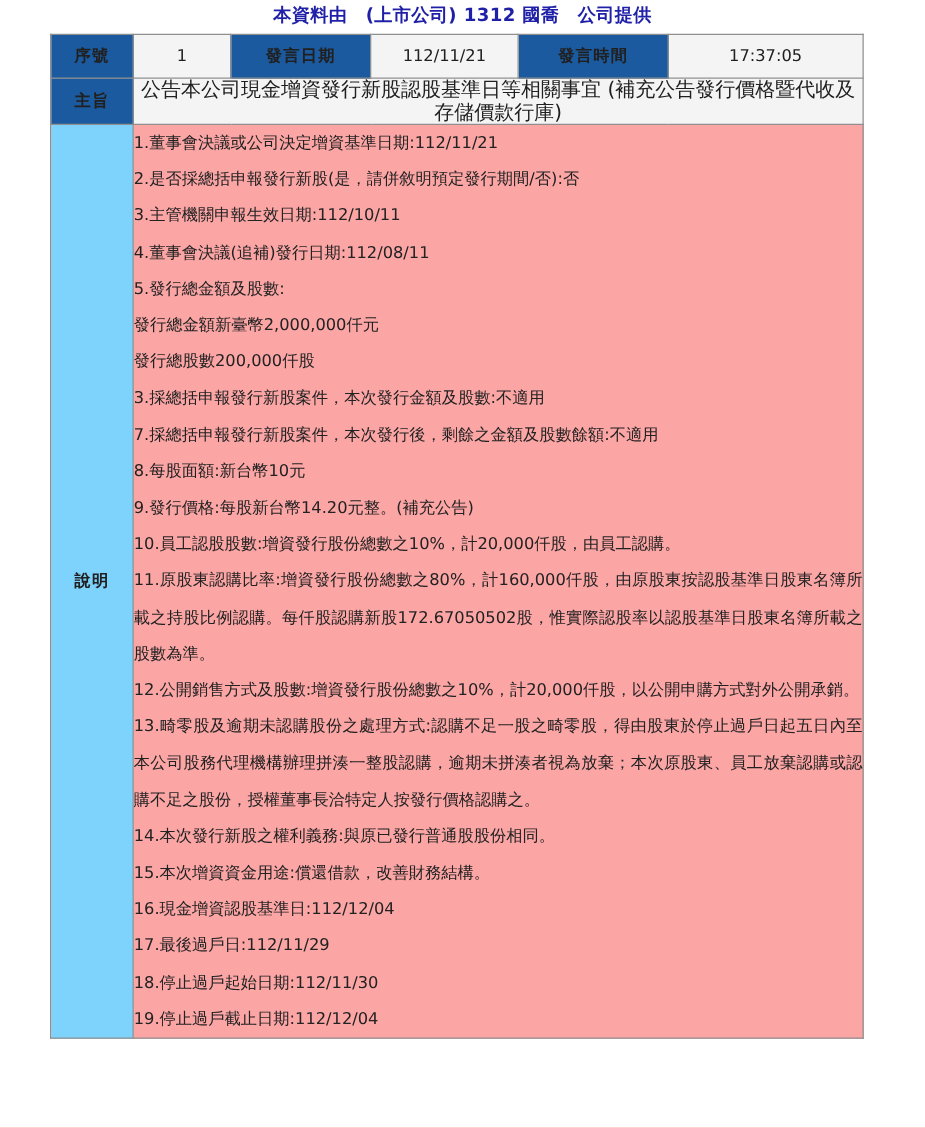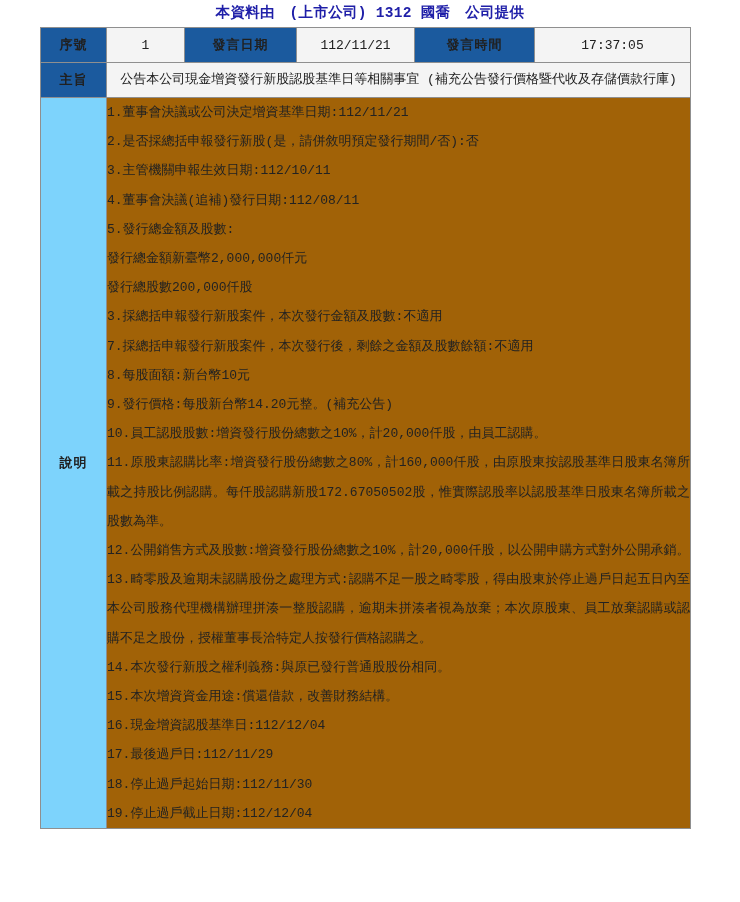--- a/index.html
+++ b/index.html
@@ -13,21 +13,20 @@
     background: #ffffff;
     font-family: "DejaVu Sans", "Liberation Sans", sans-serif;
     overflow: hidden;
   }
 
   .page {
     position: relative;
     width: 740px;
     height: 902px;
     box-sizing: border-box;
-    font-family: Liberation Mono, monospace;
   }
 
   
   .doc-title {
     text-align: center;
     font-size: 14.5px;
     font-weight: bold;
     color: #1f1fa8;
     letter-spacing: 0.3px;
     padding: 4px 0 5px 0;
@@ -70,38 +69,38 @@
     white-space: nowrap;
     overflow: hidden;
   }
   .val.center {
     text-align: center;
     padding-left: 0;
   }
   .val.subject {
     white-space: normal;
     line-height: 18px;
-    font-size: 13px;
+    font-size: 16px;
   }
 
   
   .desc-label-cell {
     background: #7dd3fc;
     color: #ffffff;
     font-weight: bold;
     text-align: center;
     vertical-align: middle;
     font-size: 13.5px;
     letter-spacing: 1px;
     width: 66px;
     padding: 0;
     margin-left: 24px;
   }
   .desc-body-cell {
-    background: #a16207;
+    background: #fca5a5;
     padding: 10px 14px 10px 10px;
     vertical-align: top;
   }
   .desc-list {
     margin: 0;
     padding: 0;
     list-style: none;
   }
   .desc-list li {
     font-size: 13px;

